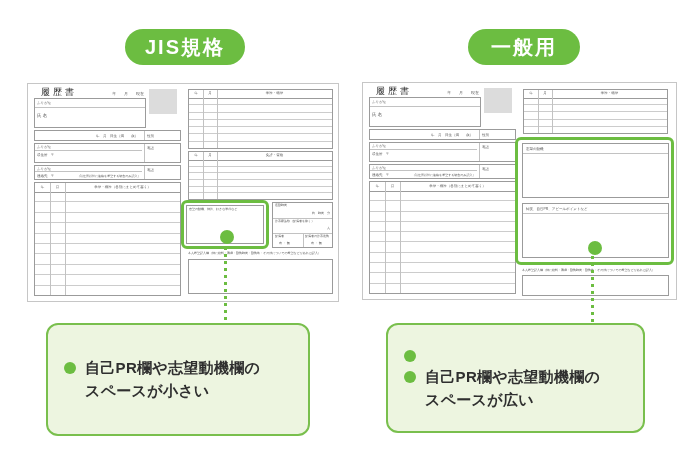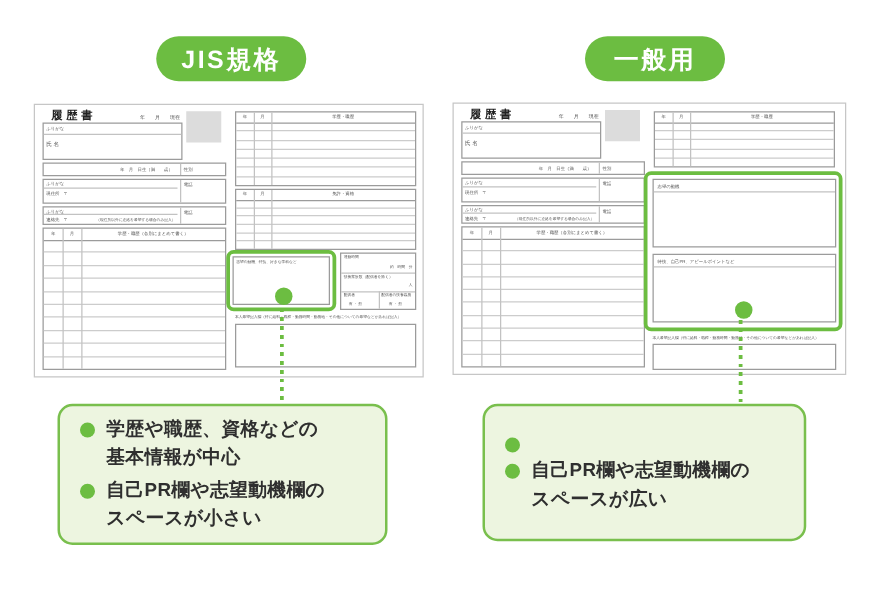--- a/index.html
+++ b/index.html
@@ -9,21 +9,21 @@
   }
   
   .badge{
     position:absolute;background:#6cbd41;color:#fff;font-weight:bold;
     font-size:20px;letter-spacing:2px;border-radius:18px;
     display:flex;align-items:center;justify-content:center;
   }
   
   .paper{position:absolute;background:#fff;border:1px solid #c6c6c6;}
   .t{position:absolute;color:#333;line-height:1;}
-  .title{font-size:9px;font-weight:bold;letter-spacing:3px;color:#222;}
+  .title{font-size:9px;font-weight:normal;letter-spacing:3px;color:#222;}
   .lbl{position:absolute;font-size:3.5px;color:#555;line-height:1.15;white-space:nowrap;}
   .photo{position:absolute;background:#dcdcdc;}
   .box{position:absolute;border:1px solid #9b9b9b;background:#fff;box-sizing:border-box;}
   .hline{position:absolute;left:0;right:0;height:1px;background:#c2c2c2;}
   .vline{position:absolute;top:0;bottom:0;width:1px;background:#c2c2c2;}
   .thead{position:absolute;left:0;right:0;top:0;display:flex;align-items:center;border-bottom:1px solid #9b9b9b;}
   .th{font-size:3.5px;color:#555;text-align:center;line-height:1;}
   .thwide{flex:1;}
   .tbody{position:absolute;left:0;right:0;bottom:0;display:flex;flex-direction:column;}
   .trow{flex:1;border-bottom:1px solid #cccccc;}
@@ -270,25 +270,20 @@
     <span class="lbl" style="left:159px;top:186px;font-size:3px">本人希望記入欄（特に給料・職種・勤務時間・勤務地・その他についての希望などがあれば記入）</span>
     <div class="box" style="left:159px;top:192px;width:147px;height:21px"></div>
   </div>
 
   <div class="dotline" style="left:224px;top:247px;height:76px"></div>
   <div class="dotline" style="left:591px;top:256px;height:67px"></div>
 
   <div class="notes" style="left:46px;top:323px;width:264px;height:113px">
     <div class="note-item">
       <div class="note-dot"></div>
-      <div class="note-text">学歴や職歴、資格などの
-基本情報が中心</div>
-    </div>
-    <div class="note-item">
-      <div class="note-dot"></div>
       <div class="note-text">自己PR欄や志望動機欄の
 スペースが小さい</div>
     </div>
   </div>
 
   <div class="notes" style="left:386px;top:323px;width:259px;height:110px">
     <div class="note-item">
       <div class="note-dot"></div>
     </div>
     <div class="note-item">

